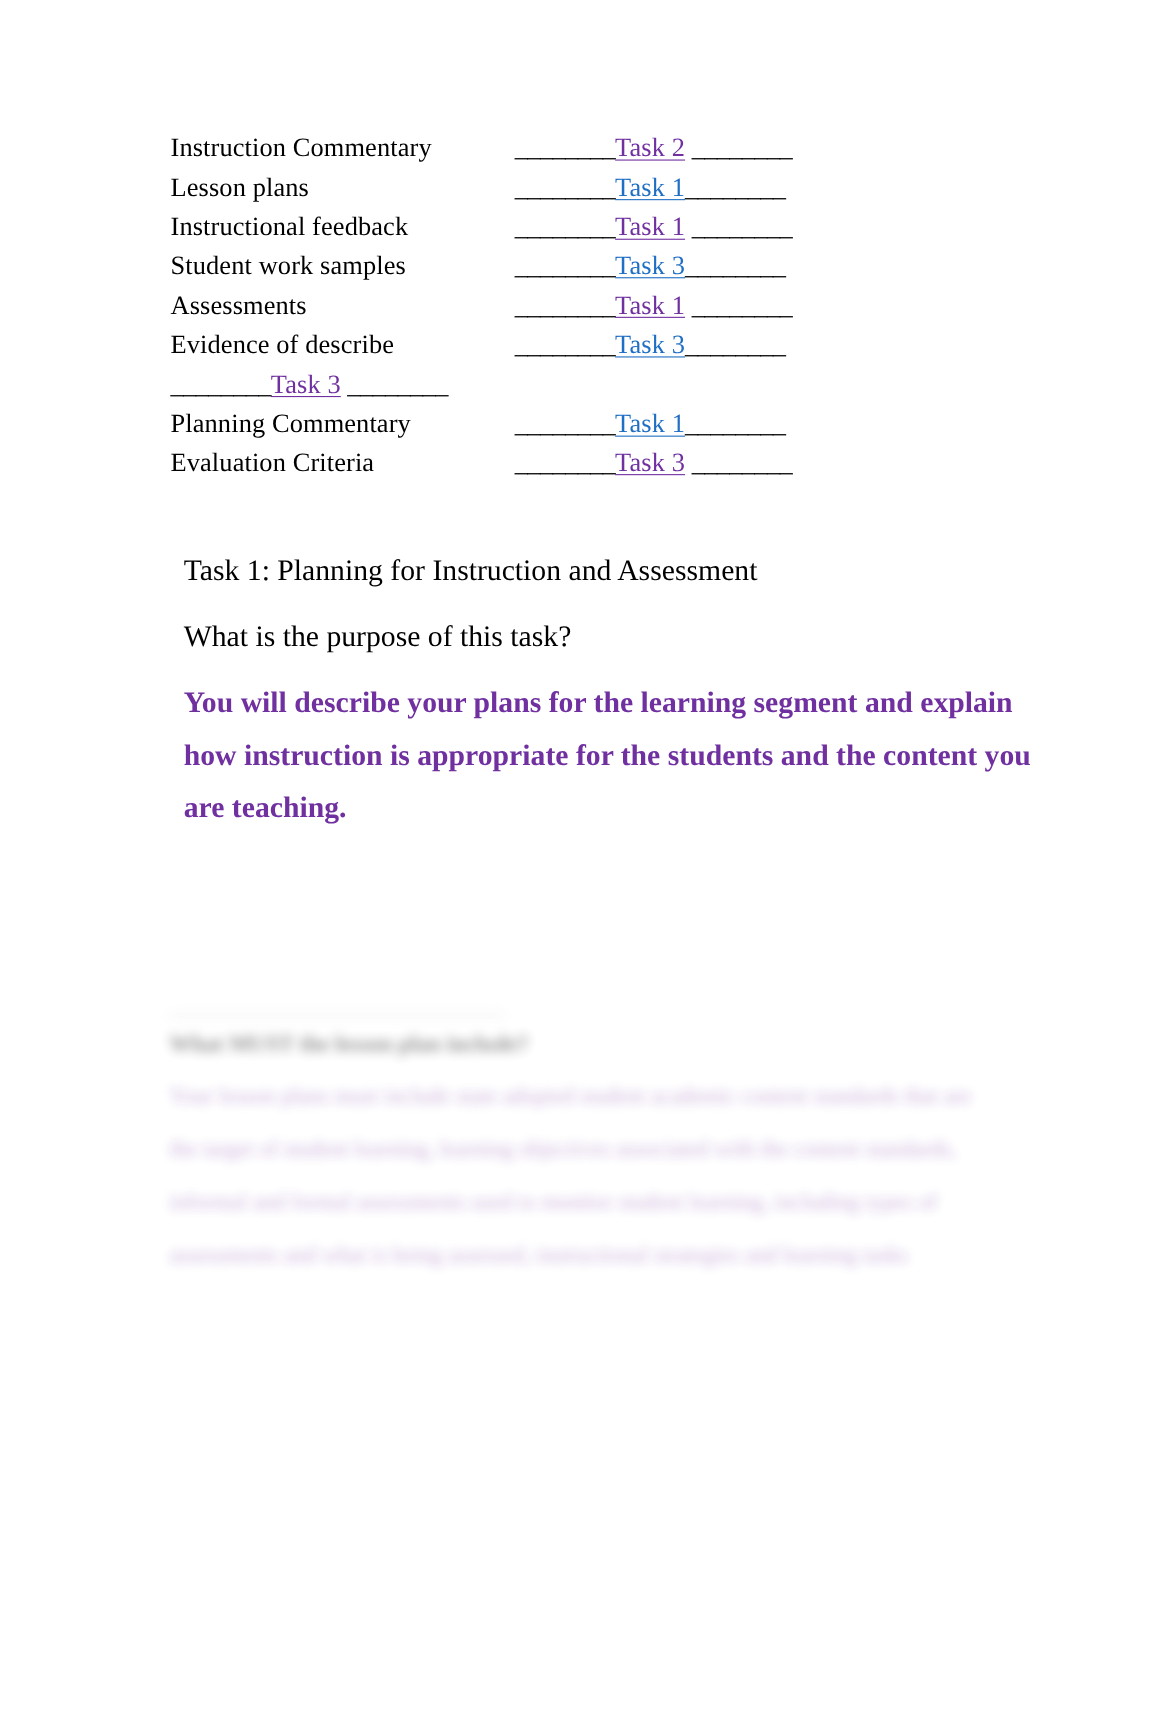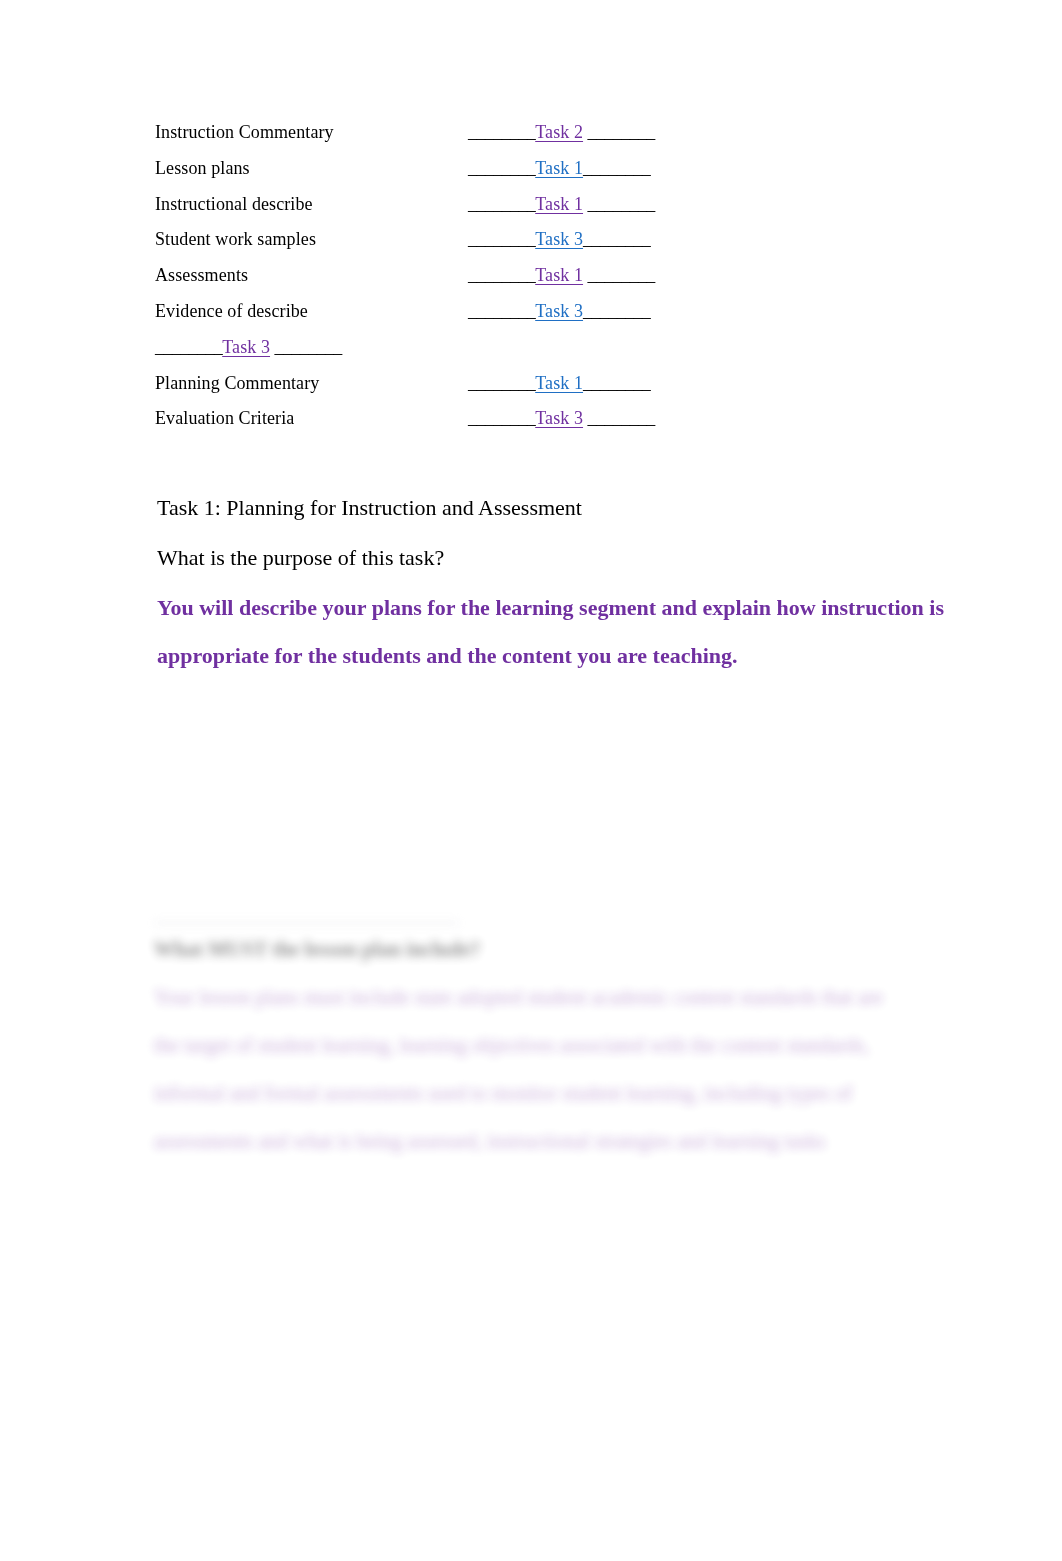--- a/index.html
+++ b/index.html
@@ -27,21 +27,21 @@
   .index-list {
     position: absolute;
     left: 155px;
     top: 122px;
     width: 760px;
   }
   .index-row {
     display: flex;
     align-items: baseline;
     height: 35.8px;
-    font-size: 18px;
+    font-size: 24px;
     white-space: nowrap;
   }
   .index-label {
     width: 313px;
     flex: 0 0 313px;
     color: #000000;
     letter-spacing: .1px;
   }
   .index-slot {
     flex: 0 0 auto;
@@ -65,23 +65,23 @@
   .gap { letter-spacing: 0; }
 
   
   .body-block {
     position: absolute;
     left: 155px;
     top: 482px;
     width: 800px;
   }
   .para {
-    font-size: 22px;
+    font-size: 27px;
     line-height: 48px;
-    margin: 2px;
+    margin: 12px;
     color: #000000;
     white-space: nowrap;
   }
   .para.wrap { white-space: normal; }
   .para.answer { color: #7030A0; font-weight: bold; }
 
   
   .blur-region {
     position: absolute;
     left: 150px;
@@ -136,21 +136,21 @@
       <span class="index-label">Instruction Commentary</span>
       <span class="index-slot"><span class="rule">________</span><a class="task-link visited" href="#">Task 2</a><span class="gap"> </span><span class="rule">________</span></span>
     </div>
 
     <div class="index-row">
       <span class="index-label">Lesson plans</span>
       <span class="index-slot"><span class="rule">________</span><a class="task-link unvisited" href="#">Task 1</a><span class="gap"></span><span class="rule">________</span></span>
     </div>
 
     <div class="index-row">
-      <span class="index-label">Instructional describe</span>
+      <span class="index-label">Instructional feedback</span>
       <span class="index-slot"><span class="rule">________</span><a class="task-link visited" href="#">Task 1</a><span class="gap"> </span><span class="rule">________</span></span>
     </div>
 
     <div class="index-row">
       <span class="index-label">Student work samples</span>
       <span class="index-slot"><span class="rule">________</span><a class="task-link unvisited" href="#">Task 3</a><span class="gap"></span><span class="rule">________</span></span>
     </div>
 
     <div class="index-row">
       <span class="index-label">Assessments</span>

